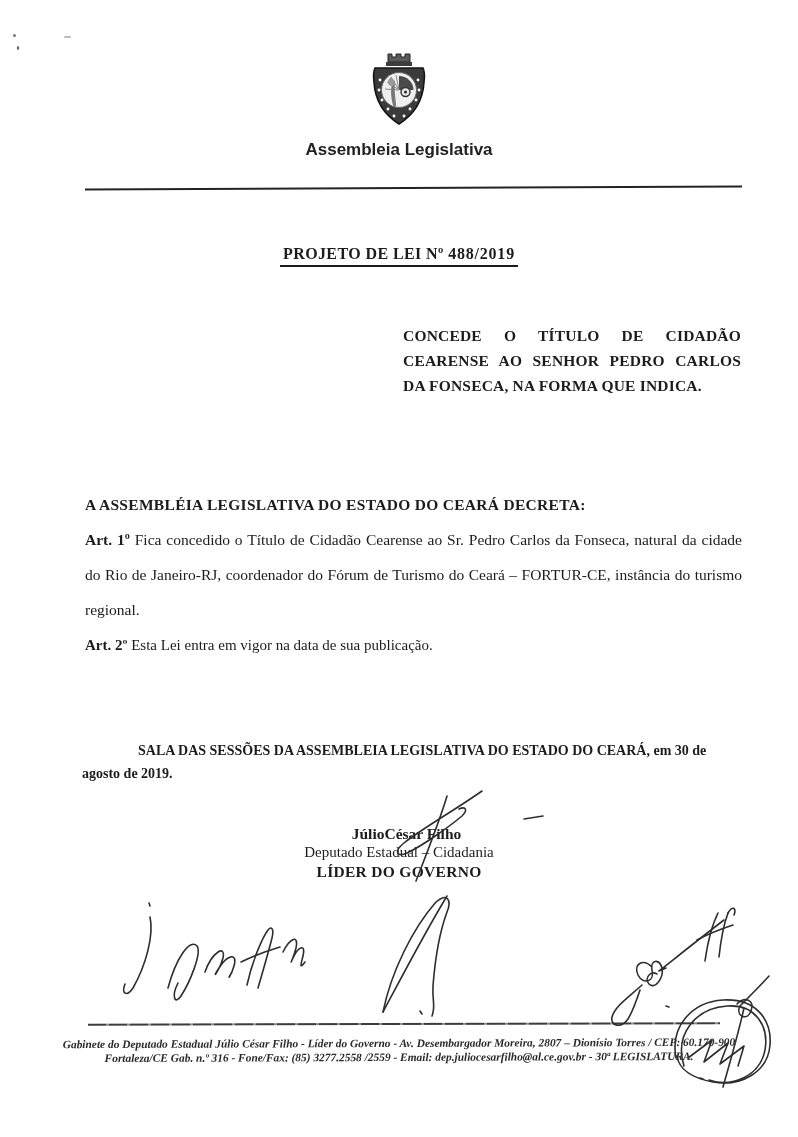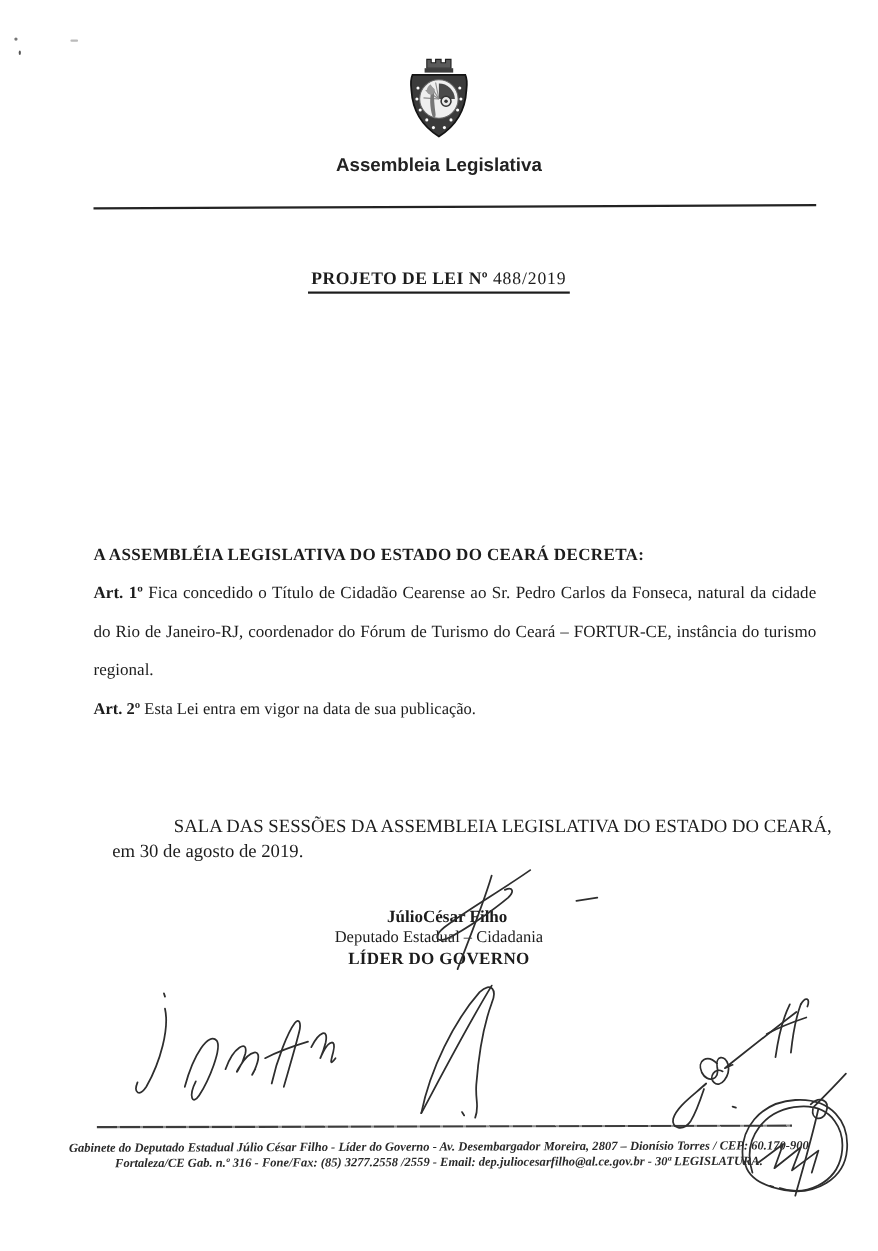--- a/index.html
+++ b/index.html
@@ -17,21 +17,21 @@
   .rule-header{
     position:absolute;top:187px;left:85px;width:657px;height:2.4px;
     background:#232323;transform:rotate(-0.25deg);
   }
   
   .title-wrap{position:absolute;top:245px;left:0;width:100%;text-align:center;}
   .title{
     display:inline-block;border-bottom:2.4px solid #1c1c1c;padding:0 3px 2px 3px;
     font-size:16px;font-weight:bold;letter-spacing:0.4px;
   }
-  .title .num{font-weight:normal;letter-spacing:0.8px;}
+  .title .num{font-weight:bold;letter-spacing:0.8px;}
   
   .epigraph{
     position:absolute;top:323px;left:403px;width:338px;
     font-weight:bold;font-size:15.5px;line-height:25px;
     text-align:justify;letter-spacing:0.2px;
   }
   
   .decree{
     position:absolute;top:468px;left:85px;width:660px;
     font-weight:bold;font-size:15.5px;letter-spacing:0.3px;margin-top:28px;
@@ -39,22 +39,22 @@
   .art1{
     position:absolute;top:522px;left:85px;width:657px;
     font-size:15.5px;line-height:35px;text-align:justify;
   }
   .art2{
     position:absolute;top:633px;left:85px;width:657px;
     font-size:15px;line-height:24px;
   }
   .art-label{font-weight:bold;}
   .closing{
-    position:absolute;top:739px;left:102px;width:663px;
-    font-weight:normal;font-size:17px;line-height:23px;text-indent:56px;
+    position:absolute;top:739px;left:82px;width:663px;
+    font-weight:bold;font-size:14px;line-height:23px;text-indent:56px;
   }
   
   .sigblock{position:absolute;top:824px;left:0;width:100%;text-align:center;line-height:19px;}
   .sig-name{font-weight:bold;font-size:15.5px;padding-left:15px;}
   .sig-role{font-size:15px;}
   .sig-leader{font-weight:bold;font-size:15.5px;letter-spacing:0.3px;}
   
   .rule-footer{
     position:absolute;top:1023px;left:88px;width:632px;height:1.6px;
     background:repeating-linear-gradient(90deg,#3c3c3c 0 18px,#8a8a8a 18px 21px);
@@ -110,20 +110,21 @@
       </g>
     </svg>
     <div class="org">Assembleia Legislativa</div>
   </div>
   <div class="rule-header"></div>
 
   <div class="title-wrap">
     <span class="title"><span>PROJETO DE LEI Nº</span>&nbsp;<span class="num">488/2019</span></span>
   </div>
 
+  <div class="epigraph">CONCEDE O TÍTULO DE CIDADÃO CEARENSE AO SENHOR PEDRO CARLOS DA FONSECA, NA FORMA QUE INDICA.</div>
 
   <div class="decree">A ASSEMBLÉIA LEGISLATIVA DO ESTADO DO CEARÁ DECRETA:</div>
 
   <div class="art1"><span class="art-label">Art. 1º</span> <span>Fica concedido o Título de Cidadão Cearense ao Sr. Pedro Carlos da Fonseca, natural da cidade do Rio de Janeiro-RJ, coordenador do Fórum de Turismo do Ceará – FORTUR-CE, instância do turismo regional.</span></div>
   <div class="art2"><span class="art-label">Art. 2º</span> <span>Esta Lei entra em vigor na data de sua publicação.</span></div>
 
   <div class="closing">SALA DAS SESSÕES DA ASSEMBLEIA LEGISLATIVA DO ESTADO DO CEARÁ, em 30 de agosto de 2019.</div>
 
   <div class="sigblock">
     <div class="sig-name">JúlioCésar Filho</div>

